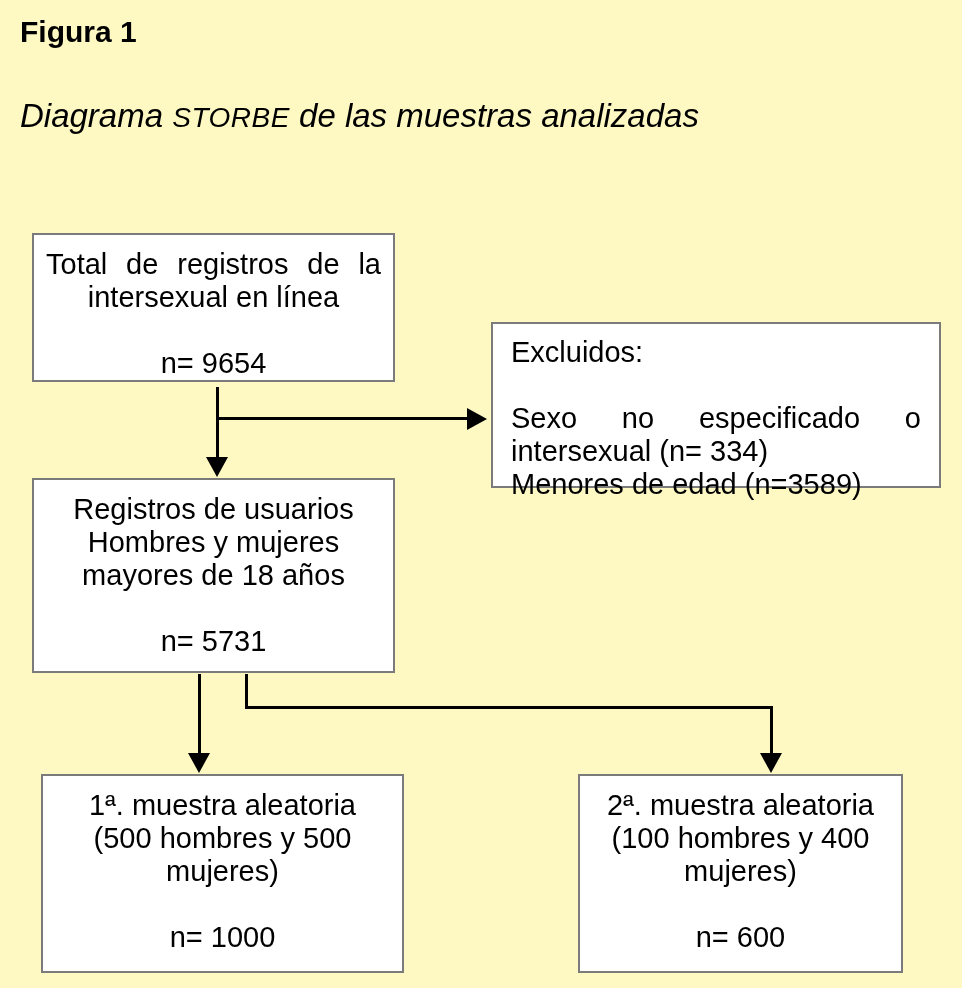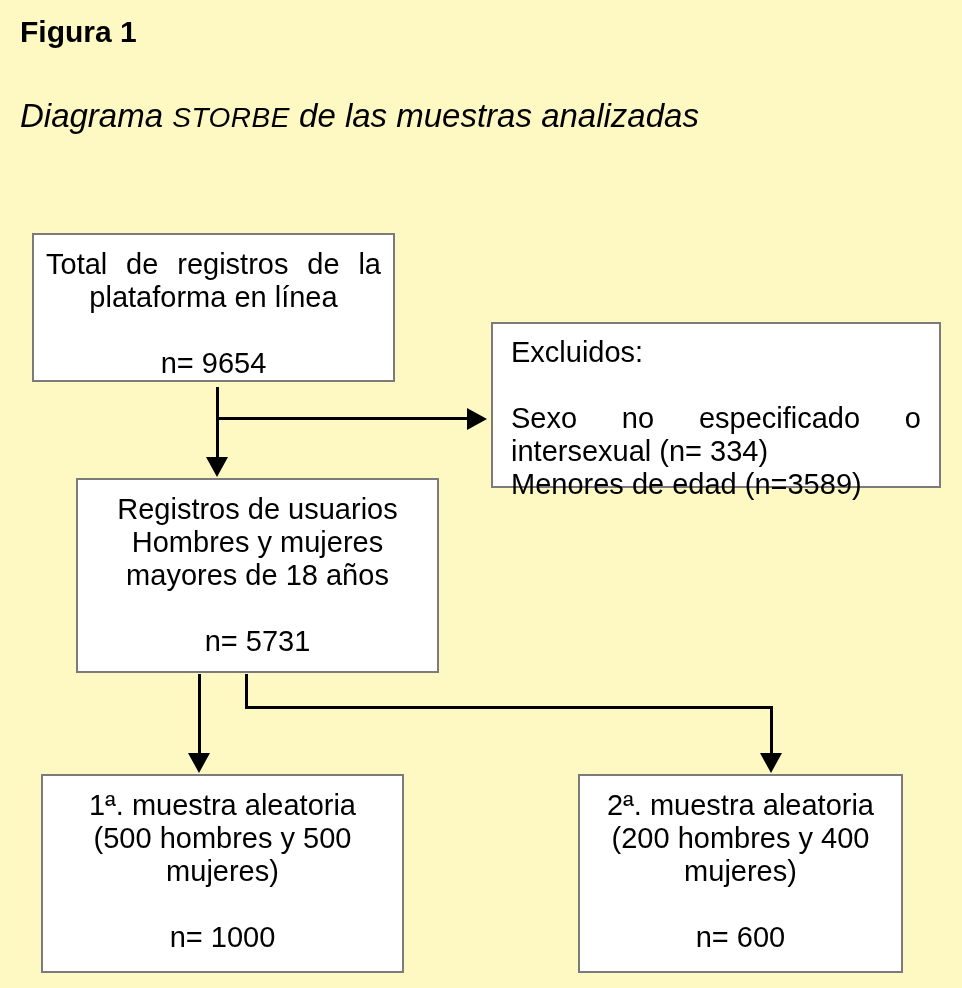--- a/index.html
+++ b/index.html
@@ -53,21 +53,21 @@
   .box .line { white-space: nowrap; }
   .box .gap { height: 33px; }
   
   .box .jline {
     text-align: justify;
     text-align-last: justify;
     white-space: normal;
   }
   .box-total    { left: 32px;  top: 233px; width: 363px; height: 149px; }
   .box-excl     { left: 491px; top: 322px; width: 450px; height: 166px; text-align: left; padding: 12px 18px 0 18px; }
-  .box-eligible { left: 32px;  top: 478px; width: 363px; height: 195px; margin-left: 44px; }
+  .box-eligible { left: 32px;  top: 478px; width: 363px; height: 195px; }
   .box-sample1  { left: 41px;  top: 774px; width: 363px; height: 199px; }
   .box-sample2  { left: 578px; top: 774px; width: 325px; height: 199px; }
   .seg {
     position: absolute;
     background: #000000;
   }
   .ah-down {
     position: absolute;
     width: 0; height: 0;
     border-left: 11px solid transparent;
@@ -86,21 +86,21 @@
 <body>
 
 <div class="canvas">
 
   <h1 class="fig-title">Figura 1</h1>
 
   <p class="fig-subtitle"><span>Diagrama </span><span class="acronym">STORBE</span><span> de las muestras analizadas</span></p>
 
   <div class="box box-total">
     <div class="line jline">Total de registros de la</div>
-    <div class="line">plataforma en línea</div>
+    <div class="line">intersexual en línea</div>
     <div class="gap"></div>
     <div class="line">n= 9654</div>
   </div>
 
   <div class="box box-excl">
     <div class="line">Excluidos:</div>
     <div class="gap"></div>
     <div class="line jline">Sexo no especificado o</div>
     <div class="line">intersexual (n= 334)</div>
     <div class="line">Menores de edad (n=3589)</div>
@@ -117,21 +117,21 @@
   <div class="box box-sample1">
     <div class="line">1ª. muestra aleatoria</div>
     <div class="line">(500 hombres y 500</div>
     <div class="line">mujeres)</div>
     <div class="gap"></div>
     <div class="line">n= 1000</div>
   </div>
 
   <div class="box box-sample2">
     <div class="line">2ª. muestra aleatoria</div>
-    <div class="line">(200 hombres y 400</div>
+    <div class="line">(100 hombres y 400</div>
     <div class="line">mujeres)</div>
     <div class="gap"></div>
     <div class="line">n= 600</div>
   </div>
 
   <div>
     <div class="seg" style="left:216px; top:387px; width:3px; height:72px;"></div>
     <div class="ah-down" style="left:206px; top:457px;"></div>
   </div>
 

